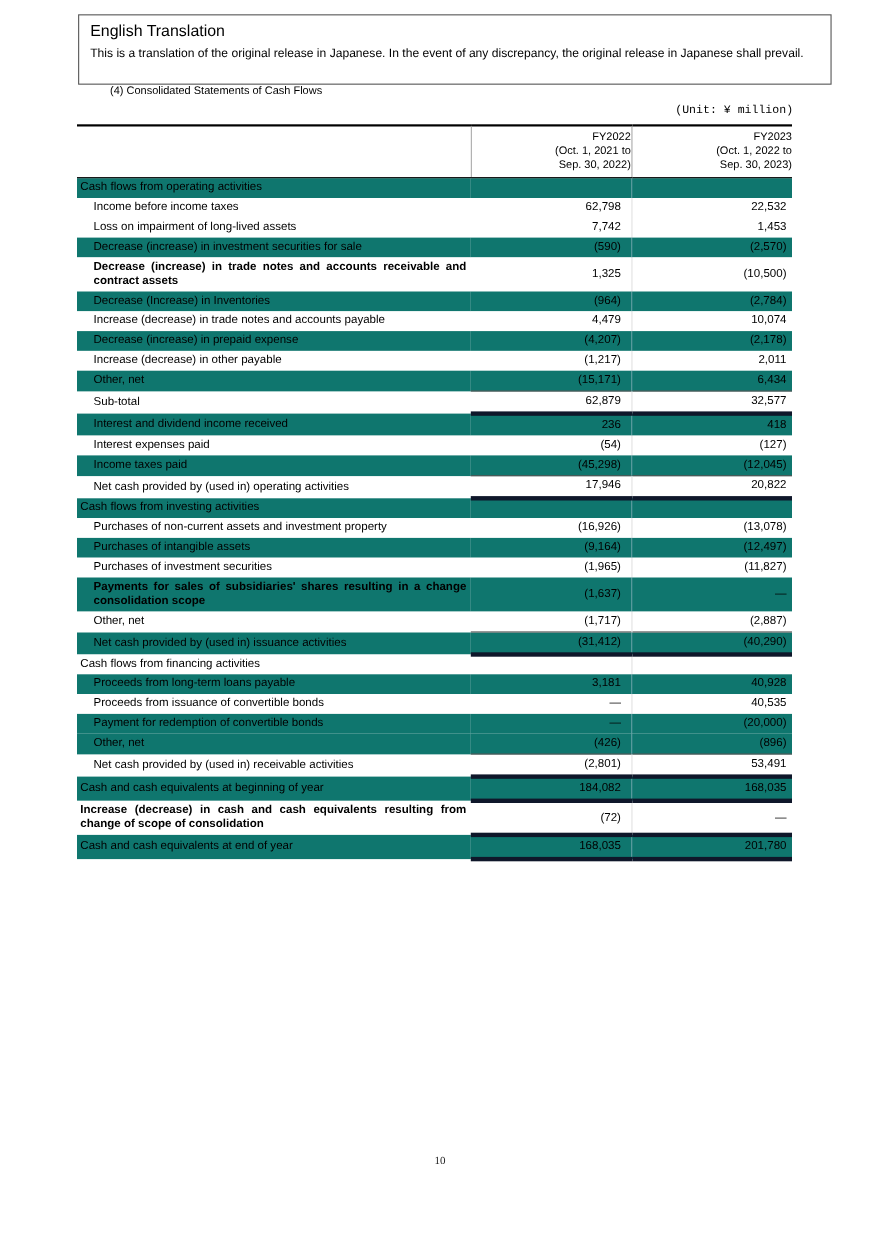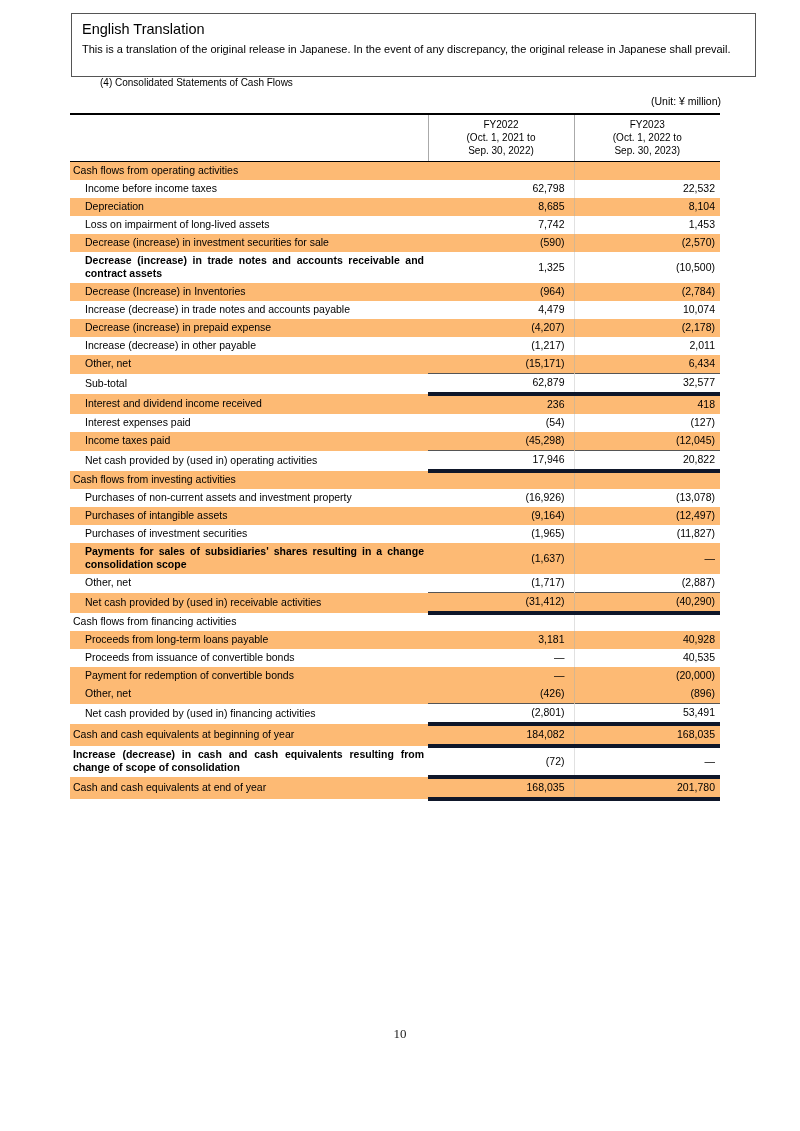--- a/index.html
+++ b/index.html
@@ -59,20 +59,21 @@
   }
 
   
   .unit-note {
     position: absolute;
     right: 79px;
     top: 95px;
     font-size: 10.5px;
     line-height: 13px;
     color: #000;
+    font-family: Liberation Mono, monospace;
   }
 
   
   .cf-table {
     position: absolute;
     left: 70px;
     top: 113px;
     width: 650px;
     border-collapse: collapse;
     table-layout: fixed;
@@ -87,35 +88,36 @@
     font-size: 10px;
     line-height: 13px;
     padding: 3px 0 4px 0;
     text-align: center;
     vertical-align: middle;
     background: #ffffff;
   }
   thead tr.head-row th {
     border-top: 2px solid #000000;
     border-bottom: 1px solid #000000;
+    text-align: right;
   }
   thead th.h-label { border-right: 1px solid #aaaaaa; }
   thead th.h-fy1   { border-right: 1px solid #aaaaaa; }
 
   .hline { display: block; }
 
   
   tbody td {
     padding: 0;
     vertical-align: middle;
     line-height: 13px;
     font-size: 10.5px;
     background: #ffffff;
   }
-  tbody tr.shade td { background: #fdba74; }
+  tbody tr.shade td { background: #0f766e; }
 
   td.label {
     padding: 2px 4px 3px 2px;
     text-align: left;
   }
   td.label .txt { display: block; }
 
   
   td.label.lvl0 .txt { padding-left: 1px; }
   td.label.lvl1 .txt { padding-left: 13px; }
@@ -141,24 +143,24 @@
 
   
   td.num.col1 { border-right: 1px solid rgba(170,170,170,0.35); }
   tbody tr.shade td.num.col1 { border-right: 1px solid rgba(140,175,195,0.35); }
 
   
   .page-number {
     position: absolute;
     left: 0;
     right: 0;
-    top: 1026px;
+    top: 1050px;
     text-align: center;
     font-family: "Liberation Serif", serif;
-    font-size: 13px;
+    font-size: 10px;
     color: #222;
   }
 </style>
 </head>
 <body>
 
 <div class="page">
 
   <div class="notice-box">
     <div class="notice-title">English Translation</div>
@@ -198,27 +200,20 @@
           <td class="num col1"></td>
           <td class="num col2"></td>
         </tr>
         <tr>
           <td class="label lvl1">
             <span class="txt">Income before income taxes</span>
           </td>
           <td class="num col1">62,798</td>
           <td class="num col2">22,532</td>
         </tr>
-        <tr class="shade">
-          <td class="label lvl1">
-            <span class="txt">Depreciation</span>
-          </td>
-          <td class="num col1">8,685</td>
-          <td class="num col2">8,104</td>
-        </tr>
         <tr>
           <td class="label lvl1">
             <span class="txt">Loss on impairment of long-lived assets</span>
           </td>
           <td class="num col1">7,742</td>
           <td class="num col2">1,453</td>
         </tr>
         <tr class="shade">
           <td class="label lvl1">
             <span class="txt">Decrease (increase) in investment securities for sale</span>
@@ -340,21 +335,21 @@
         </tr>
         <tr>
           <td class="label lvl1">
             <span class="txt">Other, net</span>
           </td>
           <td class="num col1">(1,717)</td>
           <td class="num col2">(2,887)</td>
         </tr>
         <tr class="shade">
           <td class="label lvl1">
-            <span class="txt">Net cash provided by (used in) receivable activities</span>
+            <span class="txt">Net cash provided by (used in) issuance activities</span>
           </td>
           <td class="num col1 rule-top rule-bottom">(31,412)</td>
           <td class="num col2 rule-top rule-bottom">(40,290)</td>
         </tr>
         <tr>
           <td class="label lvl0">
             <span class="txt">Cash flows from financing activities</span>
           </td>
           <td class="num col1"></td>
           <td class="num col2"></td>
@@ -382,21 +377,21 @@
         </tr>
         <tr class="shade">
           <td class="label lvl1">
             <span class="txt">Other, net</span>
           </td>
           <td class="num col1">(426)</td>
           <td class="num col2">(896)</td>
         </tr>
         <tr>
           <td class="label lvl1">
-            <span class="txt">Net cash provided by (used in) financing activities</span>
+            <span class="txt">Net cash provided by (used in) receivable activities</span>
           </td>
           <td class="num col1 rule-top rule-bottom">(2,801)</td>
           <td class="num col2 rule-top rule-bottom">53,491</td>
         </tr>
         <tr class="shade">
           <td class="label lvl0">
             <span class="txt">Cash and cash equivalents at beginning of year</span>
           </td>
           <td class="num col1 rule-bottom">184,082</td>
           <td class="num col2 rule-bottom">168,035</td>

